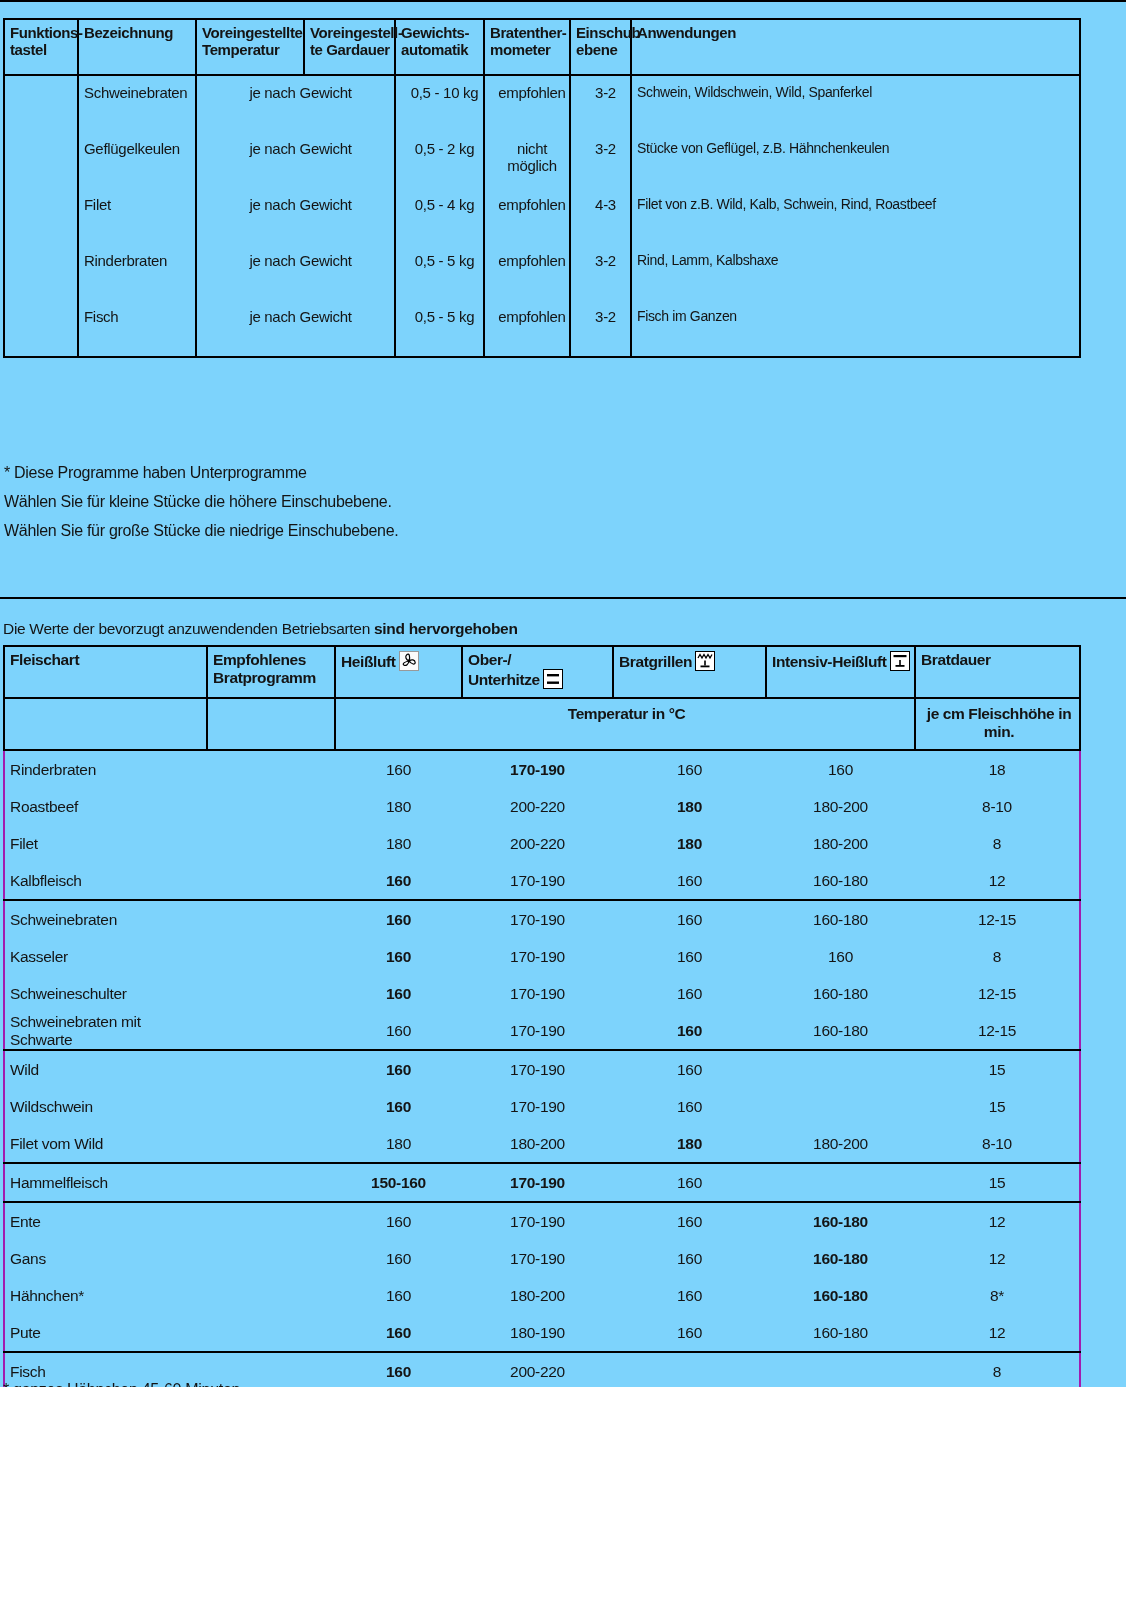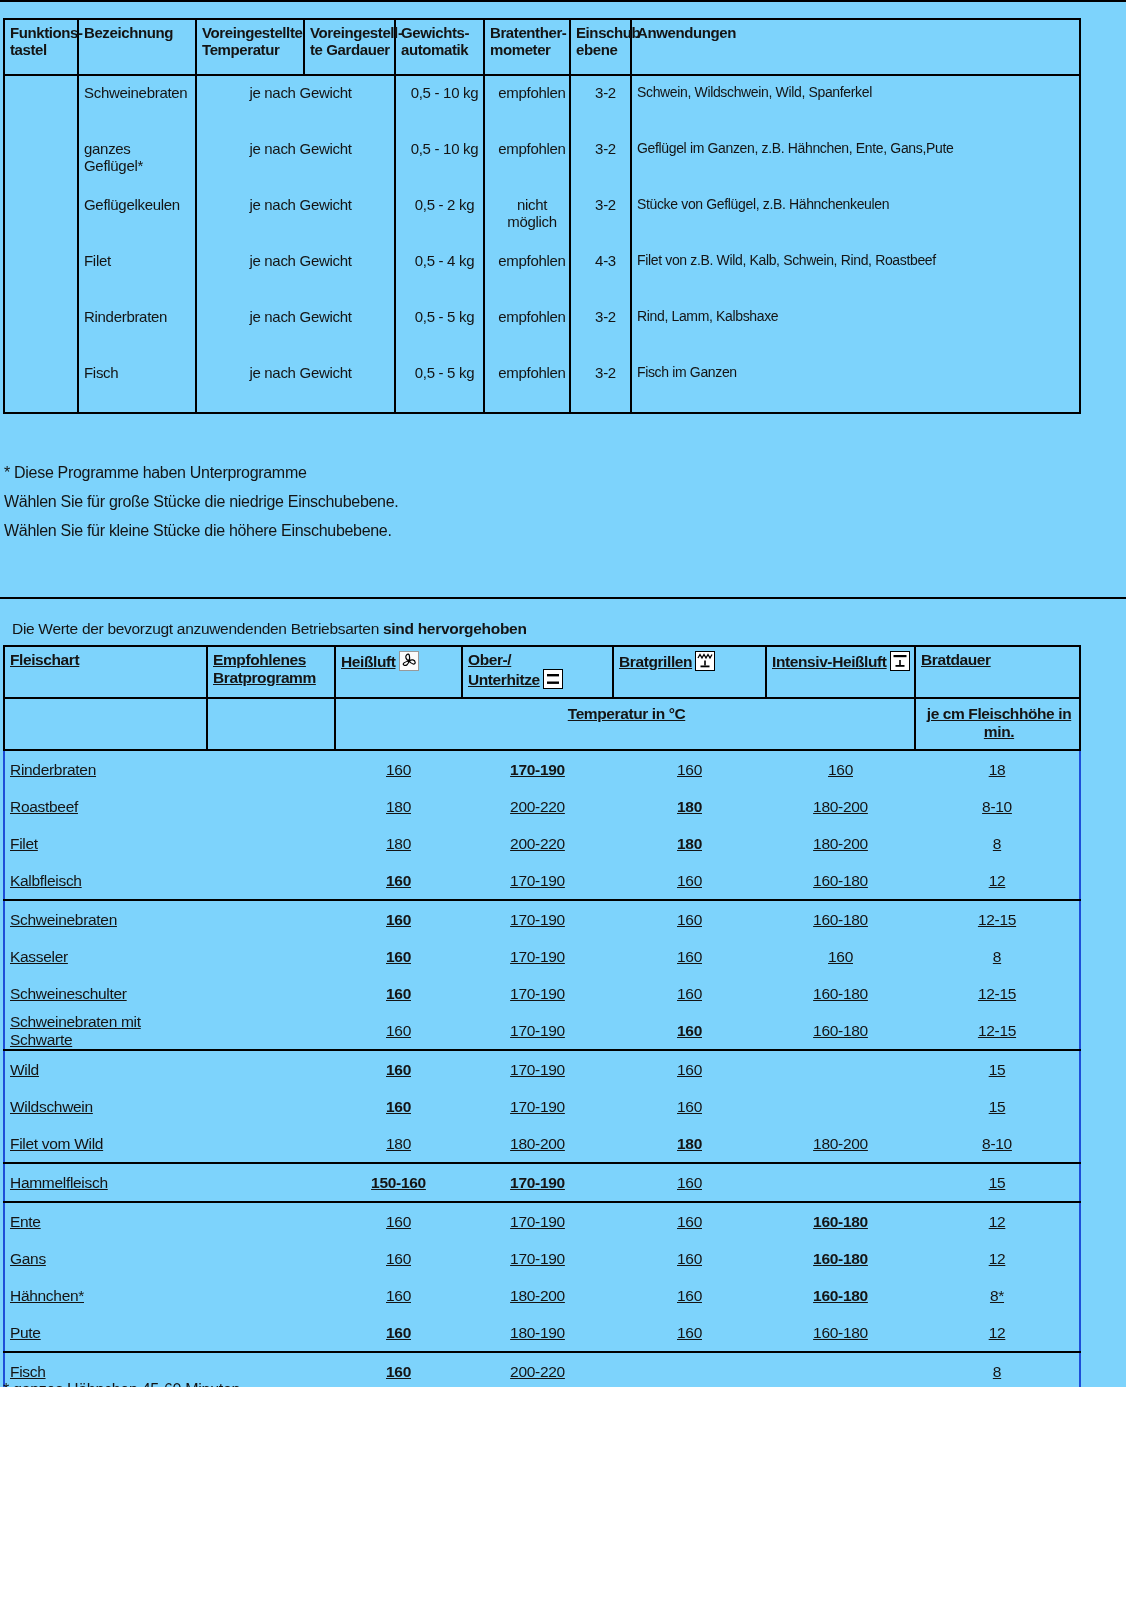--- a/index.html
+++ b/index.html
@@ -14,25 +14,25 @@
          font-size:15px;letter-spacing:-0.4px;font-weight:700;text-align:left;
          vertical-align:top;padding:4px 3px 2px 5px;height:48px;white-space:pre-line;}
   .t1 td{border-left:2px solid #000;border-right:2px solid #000;
          font-size:15px;letter-spacing:-0.3px;vertical-align:top;
          padding:8px 3px 2px 5px;height:46px;}
   .t1 td.ctr{text-align:center;padding-left:12px;padding-right:2px;}
   .t1 td.c-anw{font-size:14px;letter-spacing:-0.35px;white-space:nowrap;}
 
   
   .notes{position:absolute;left:4px;top:458px;font-size:16px;letter-spacing:-0.3px;line-height:29px;}
-  .intro{position:absolute;left:12px;top:620px;font-size:15.5px;letter-spacing:-0.3px;}
+  .intro{position:absolute;left:3px;top:620px;font-size:15.5px;letter-spacing:-0.3px;}
   .intro b{font-weight:700;}
 
   
-  .t2{position:absolute;left:3px;top:645px;width:1076px;border:2px solid #1d4ed8;text-decoration:underline;}
+  .t2{position:absolute;left:3px;top:645px;width:1076px;border:2px solid #a21caf;}
   .t2 thead th{border:2px solid #000;font-size:15.5px;letter-spacing:-0.4px;font-weight:700;
                text-align:left;vertical-align:top;padding:4px 2px 2px 5px;}
   .t2 thead tr.h1 th{height:44px;}
   .t2 thead tr.h2 th{height:42px;text-align:center;vertical-align:top;padding-top:6px;}
   .t2 thead .lbl{white-space:pre-line;}
   .t2 thead th .ic{display:inline-block;vertical-align:-4px;margin-left:3px;}
   .t2 tbody td{font-size:15.5px;letter-spacing:-0.3px;height:37px;vertical-align:middle;
                padding:0 2px;text-align:center;}
   .t2 tbody td.fl{text-align:left;padding-left:5px;}
   .t2 tbody td.b{font-weight:700;}
@@ -83,29 +83,20 @@
      <td></td>
      <td>Schweinebraten</td>
      <td class="ctr" colspan="2">je nach Gewicht</td>
      <td class="ctr">0,5 - 10 kg</td>
      <td class="ctr">empfohlen</td>
      <td class="ctr">3-2</td>
      <td class="c-anw">Schwein, Wildschwein, Wild, Spanferkel</td>
    </tr>
         <tr>
      <td></td>
-     <td>ganzes Geflügel*</td>
-     <td class="ctr" colspan="2">je nach Gewicht</td>
-     <td class="ctr">0,5 - 10 kg</td>
-     <td class="ctr">empfohlen</td>
-     <td class="ctr">3-2</td>
-     <td class="c-anw">Geflügel im Ganzen, z.B. Hähnchen, Ente, Gans,Pute</td>
-   </tr>
-        <tr>
-     <td></td>
      <td>Geflügelkeulen</td>
      <td class="ctr" colspan="2">je nach Gewicht</td>
      <td class="ctr">0,5 - 2 kg</td>
      <td class="ctr">nicht möglich</td>
      <td class="ctr">3-2</td>
      <td class="c-anw">Stücke von Geflügel, z.B. Hähnchenkeulen</td>
    </tr>
         <tr>
      <td></td>
      <td>Filet</td>
@@ -131,22 +122,22 @@
      <td class="ctr">0,5 - 5 kg</td>
      <td class="ctr">empfohlen</td>
      <td class="ctr">3-2</td>
      <td class="c-anw">Fisch im Ganzen</td>
    </tr>
       </tbody>
   </table>
 
   <div class="notes">
     <div>* Diese Programme haben Unterprogramme</div>
+    <div>Wählen Sie für kleine Stücke die höhere Einschubebene.</div>
     <div>Wählen Sie für große Stücke die niedrige Einschubebene.</div>
-    <div>Wählen Sie für kleine Stücke die höhere Einschubebene.</div>
   </div>
 
   <div class="rule" style="top:597px;"></div>
 
   <div class="intro"><span>Die Werte der bevorzugt anzuwendenden Betriebsarten </span><b>sind hervorgehoben</b></div>
 
   <table class="t2">
     <colgroup>
       <col style="width:203px">
         <col style="width:128px">

